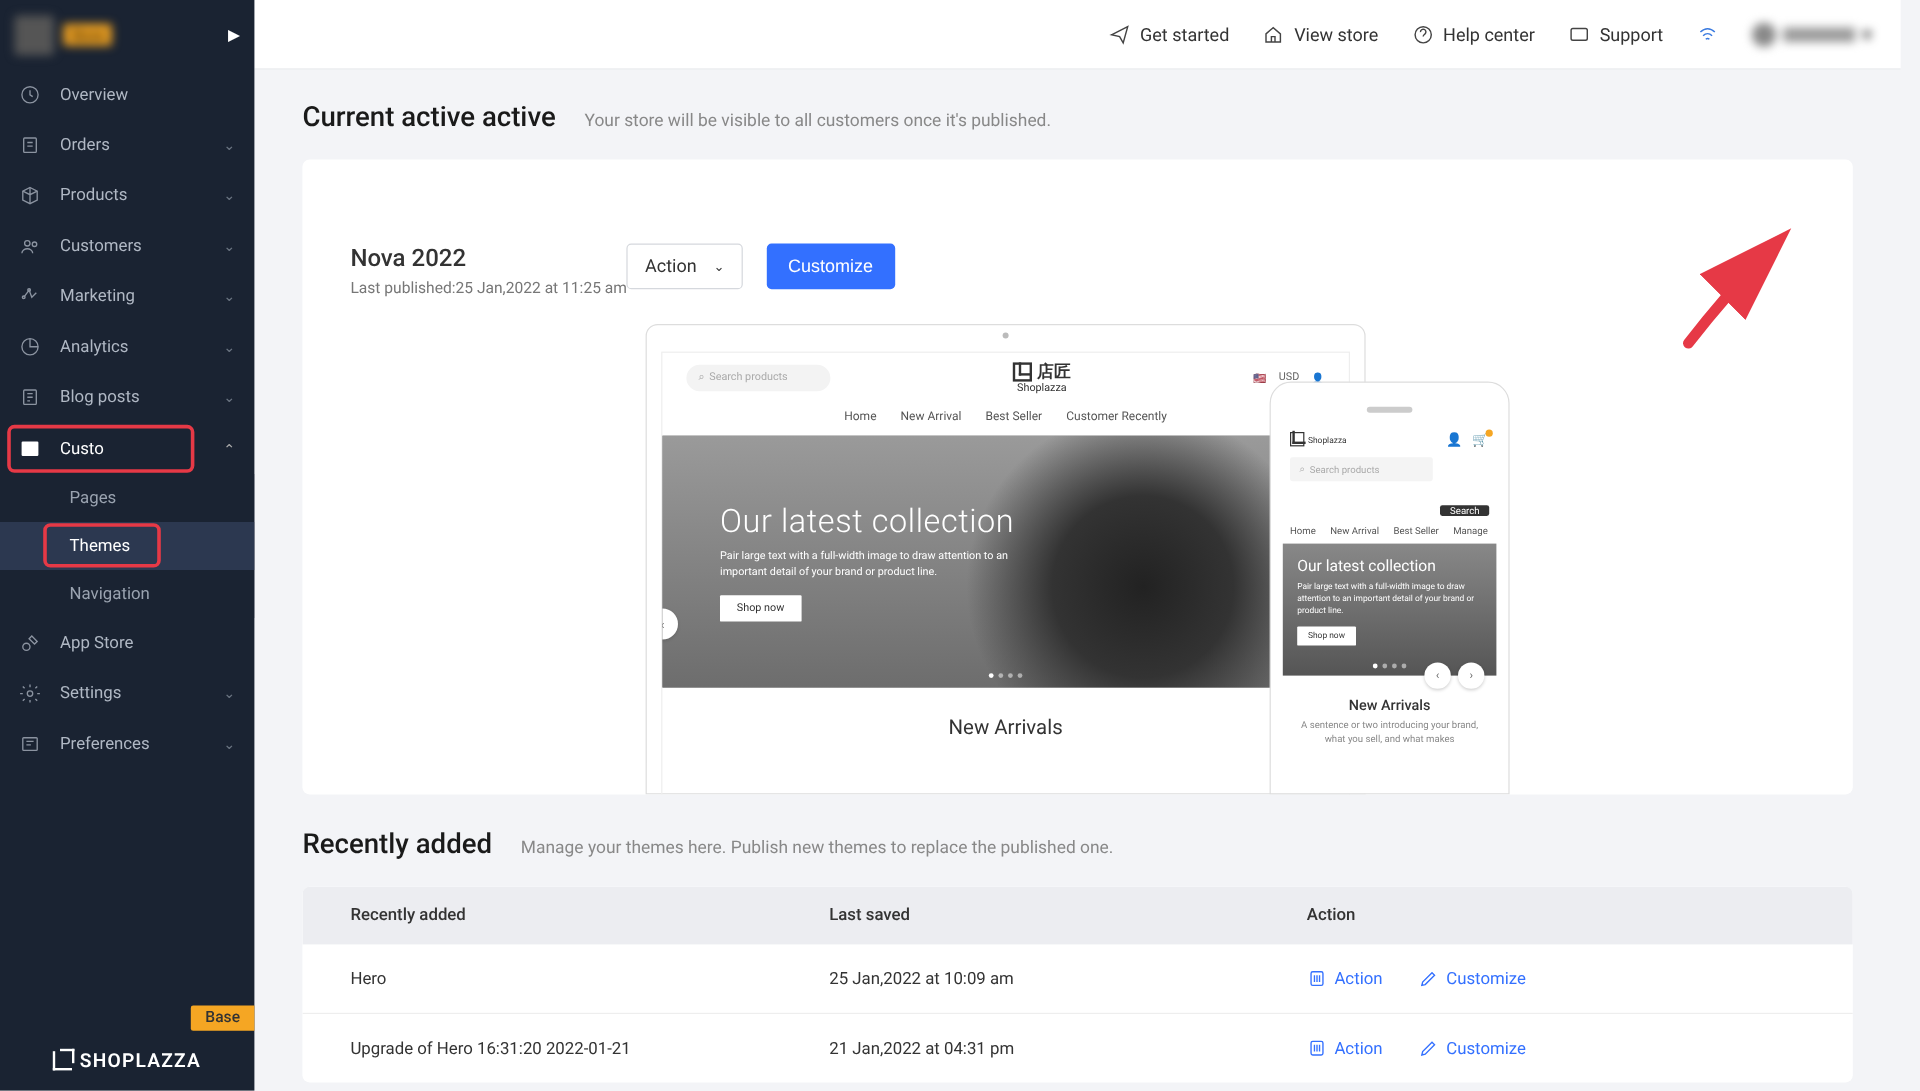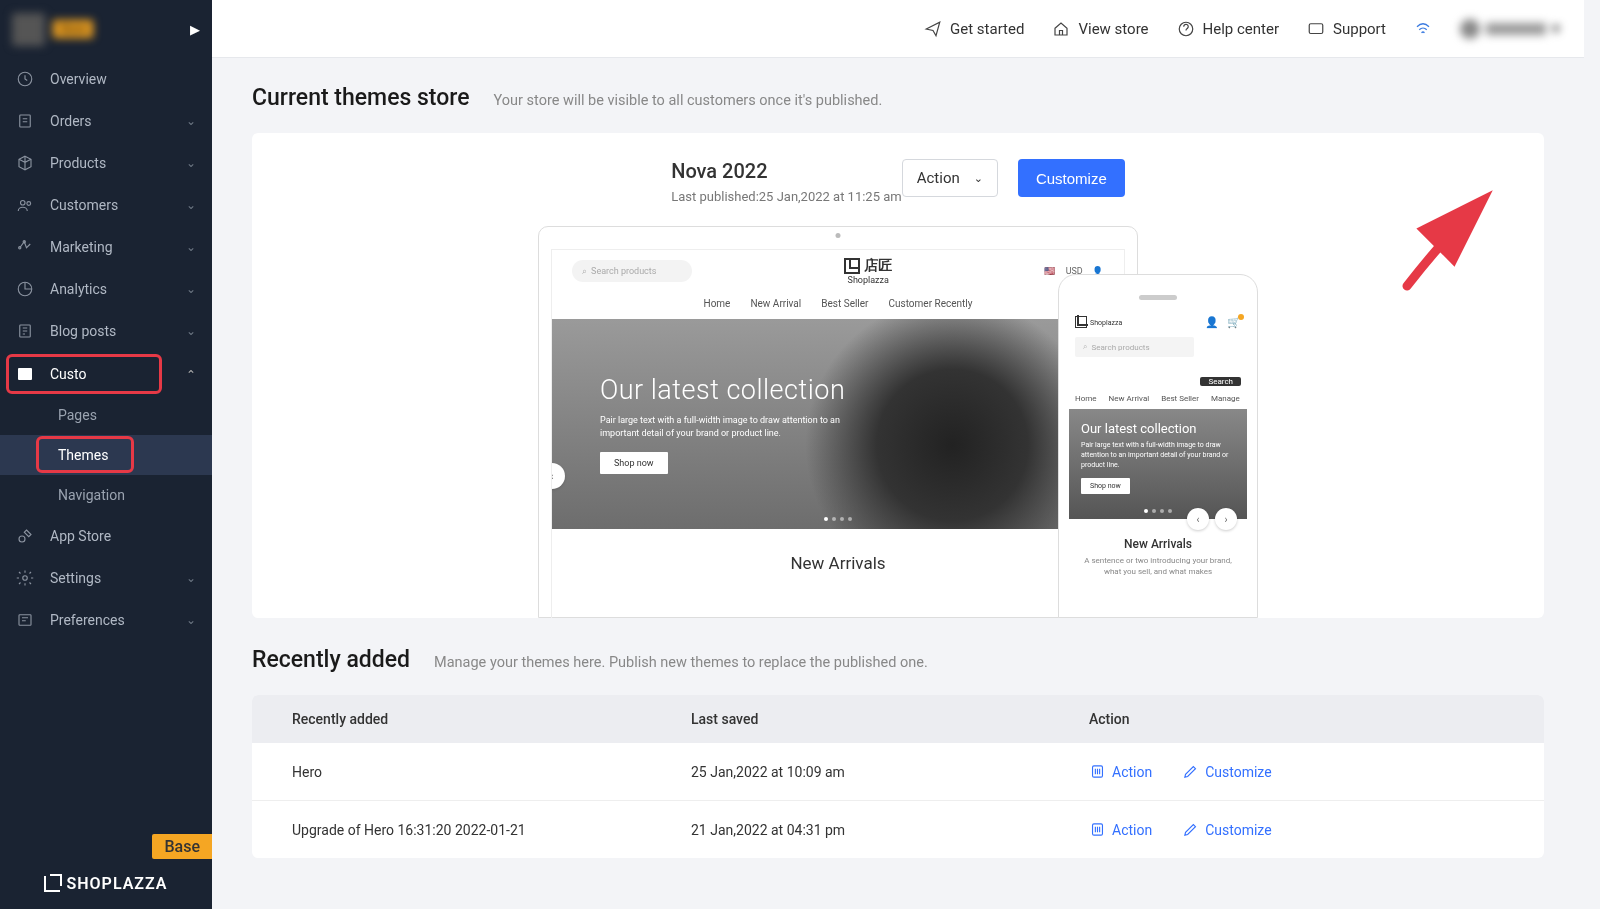--- a/index.html
+++ b/index.html
@@ -21,42 +21,42 @@
 .nav-chevron { font-size: 12px; color: #6c7683; }
 .red-box { border: 3px solid #e63946; border-radius: 6px; position: absolute; pointer-events: none; }
 .red-box-store { left: 6px; top: 0; width: 156px; height: 40px; top: 1px; }
 .red-box-themes { left: 36px; top: 0; width: 98px; height: 37px; top: 1px; }
 .nav-item.store-row { position: relative; margin-top: 1px; }
 .store-icon-filled { width: 14px; height: 12px; background: #fff; border-radius: 1px; position: relative; }
 .sub-nav { background: #1a2332; }
 .sub-item { display: flex; align-items: center; padding-left: 58px; height: 40px; color: #9aa3b0; cursor: pointer; font-size: 14px; position: relative; }
 .sub-item.active { background: #2c3850; color: #fff; }
 .sidebar-footer { height: 82px; display:flex; flex-direction:column; justify-content:flex-end; }
-.base-tag { background: #f5a623; color: #333; font-size: 16px; padding: 3px 12px; font-weight: 500; position:absolute; right:0; bottom:50px; border-radius: 2px 0 0 2px;}
+.base-tag { background: #f5a623; color: #333; font-size: 13px; padding: 3px 12px; font-weight: 500; position:absolute; right:0; bottom:50px; border-radius: 2px 0 0 2px;}
 .brand { display: flex; align-items: center; gap: 6px; padding: 16px 30px; font-weight: 600; letter-spacing: 1px; font-size: 16px; justify-content:center; color:#fff;}
 .brand-icon { width: 16px; height: 16px; border: 2px solid #fff; border-top: none; border-right:none; position:relative;}
 .brand-icon::after{content:'';position:absolute;right:-2px;top:-2px;width:10px;height:10px;border:2px solid #fff;border-bottom:none;border-left:none;}
 
 
 .main { flex: 1; display: flex; flex-direction: column; }
 .topbar { height: 58px; background: #fff; display: flex; align-items: center; justify-content: flex-end; padding: 0 24px; gap: 28px; border-bottom: 1px solid #e6e8ec; }
 .top-link { display: flex; align-items: center; gap: 8px; color: #333; font-size: 15px; cursor: pointer; }
 .top-icon { width: 18px; height: 18px; }
 .top-icon svg { width:100%; height:100%; stroke:#444; fill:none; stroke-width:1.6;}
 .wifi { color: #3b7be0; }
 .user-area { display: flex; align-items: center; gap: 6px; filter: blur(4px); }
 .user-avatar { width: 20px; height:20px; background:#888; border-radius:50%; }
 
 .content { flex: 1; overflow-y: auto; padding: 26px 40px 0 40px; }
 .section-head { display: flex; align-items: baseline; gap: 24px; margin-bottom: 22px; }
 .section-title { font-size: 23px; font-weight: 500; color: #1a1a1a; }
 .section-sub { font-size: 14.5px; color: #888; }
 
 .card { background: #fff; border-radius: 6px; padding: 26px 40px 0 40px; position: relative; }
-.card-head { display: flex; justify-content: center; align-items: flex-start; margin-bottom: 14px; }
+.card-head { display: flex; justify-content: flex-start; align-items: flex-start; margin-bottom: 14px; margin-top: 44px; }
 .theme-title { font-size: 20px; font-weight: 500; }
 .theme-date { font-size: 13px; color: #777; margin-top: 6px; }
 .card-actions { display: flex; gap: 20px; align-items: center; }
 .action-drop { border: 1px solid #d5d8dd; border-radius: 4px; padding: 8px 14px; display: flex; align-items: center; gap: 14px; font-size: 15px; cursor: pointer; height: 38px; }
 .customize-btn { background: #3370ff; color: #fff; border: none; border-radius: 4px; padding: 0 18px; font-size: 15px; cursor: pointer; height: 38px; font-weight: 400;}
 
 
 .red-arrow { position: absolute; top: 48px; right: 32px; pointer-events: none; }
 .red-arrow svg { width: 120px; height: 120px; }
 
@@ -298,21 +298,21 @@
           </svg></span>
       <div class="user-area">
         <div class="user-avatar"></div>
         <span style="width:60px;height:12px;background:#999;"></span>
         <span>▾</span>
       </div>
     </div>
 
     <div class="content">
       <div class="section-head">
-        <h2 class="section-title">Current themes store</h2>
+        <h2 class="section-title">Current active active</h2>
         <p class="section-sub">Your store will be visible to all customers once it's published.</p>
       </div>
 
       <div class="card">
         <div class="card-head">
           <div>
             <div class="theme-title">Nova 2022</div>
             <div class="theme-date">Last published:25 Jan,2022 at 11:25 am</div>
           </div>
           <div class="card-actions">

